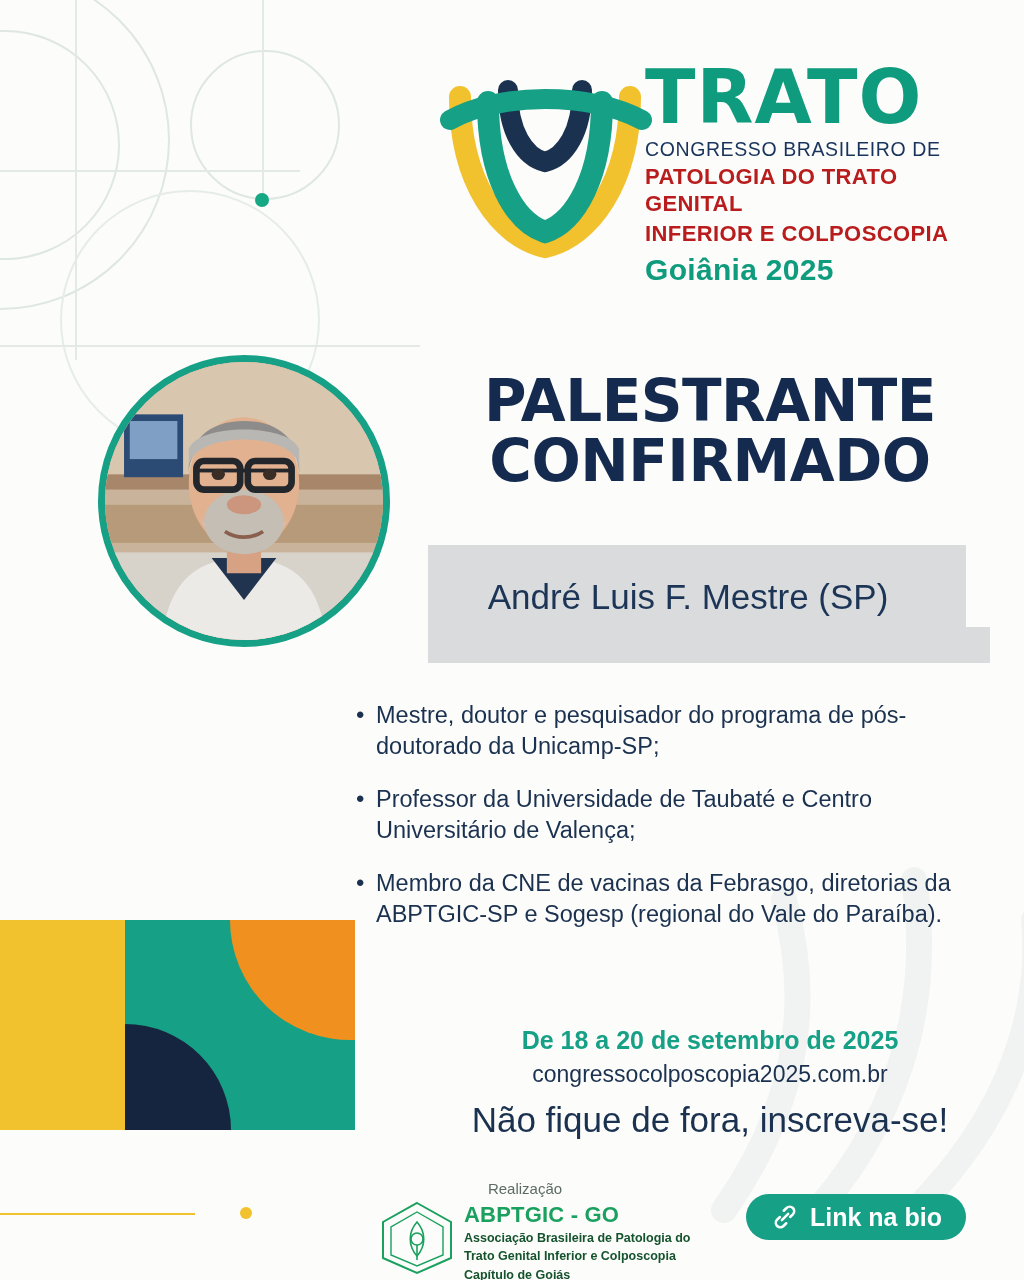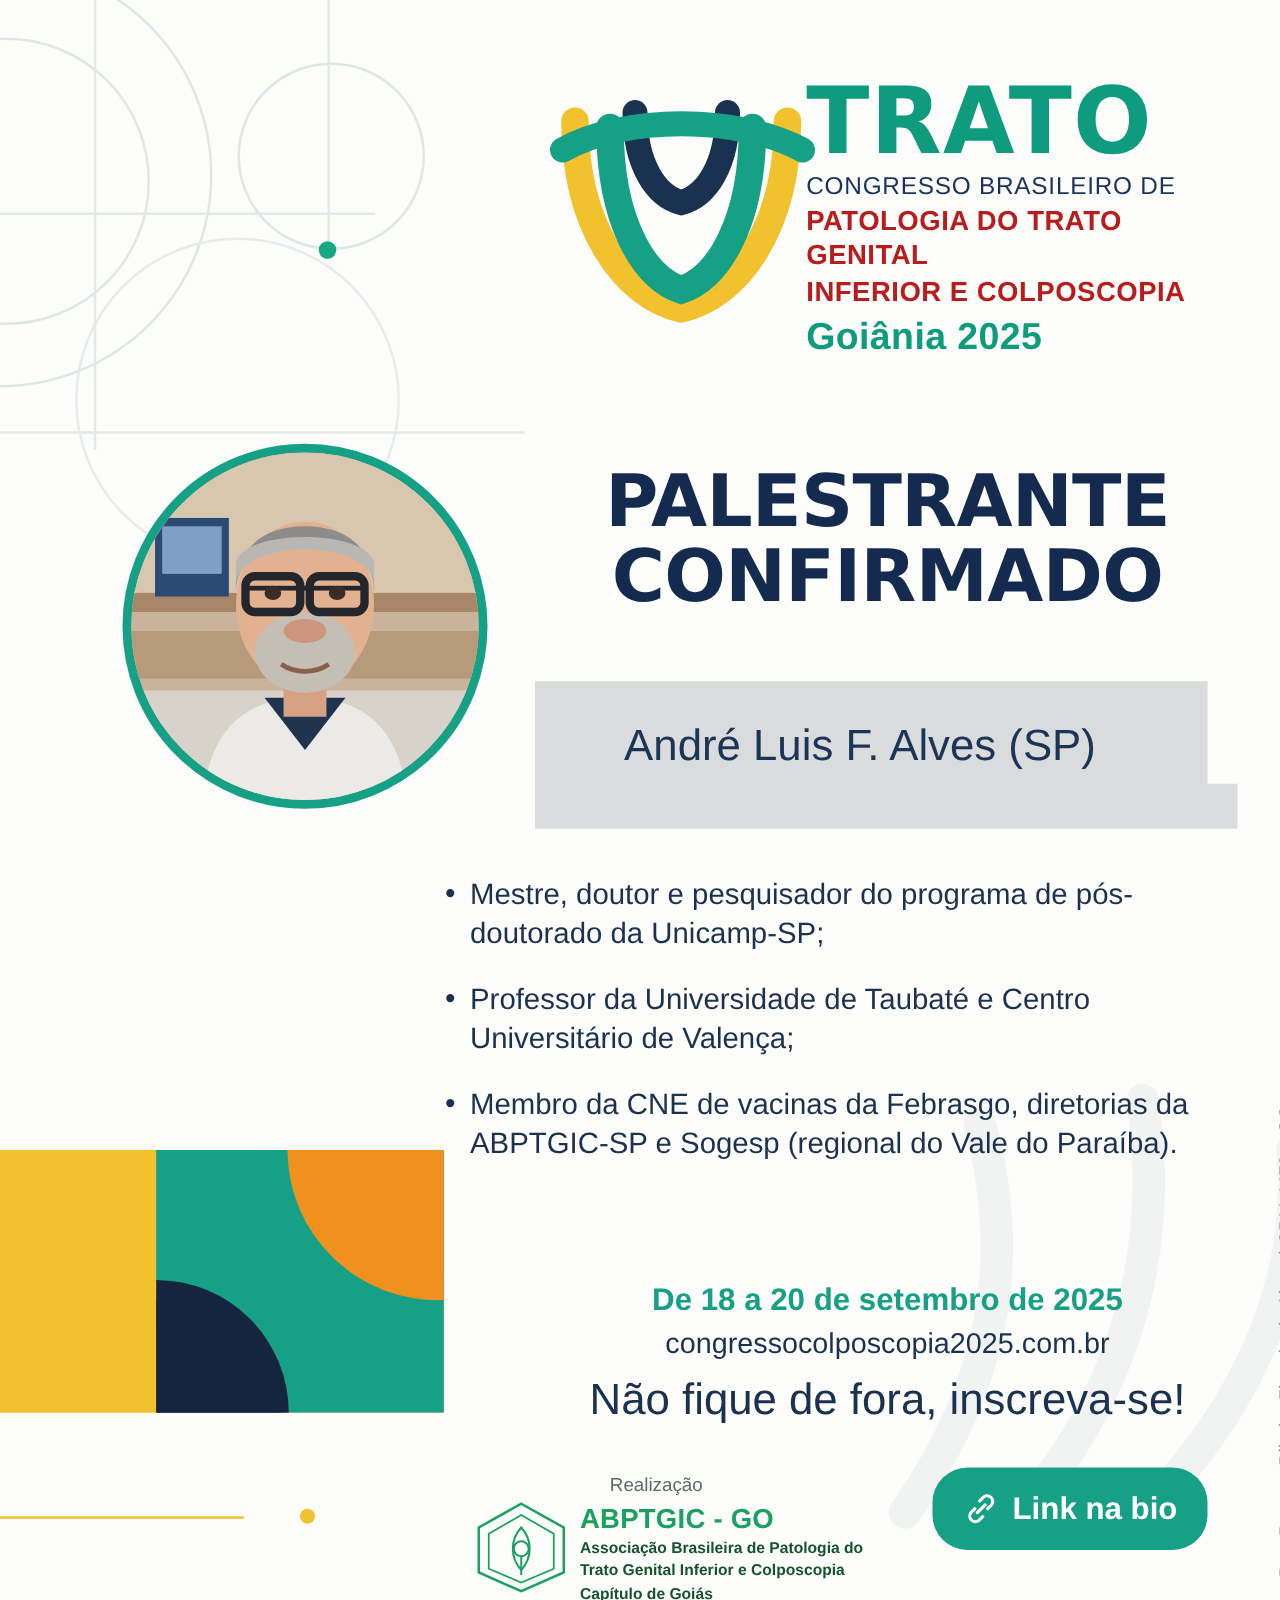--- a/index.html
+++ b/index.html
@@ -173,21 +173,21 @@
   .abptgic-title {
     font-size: 22px; font-weight: 700; color: #1aa05f; letter-spacing: .2px;
   }
   .abptgic-sub {
     font-size: 12.5px; font-weight: 700; color: #14532d; line-height: 1.3; margin-top: 2px;
   }
 
   
   .linkbio {
     position: absolute; right: 58px; bottom: 40px;
-    width: 220px; height: 66px;
+    width: 220px; height: 46px;
     background: #16a085;
     border-radius: 28px;
     display: flex; align-items: center; justify-content: center; gap: 10px;
     color: #ffffff; font-size: 25px; font-weight: 700;
   }
 
   
   .vert {
     position: absolute;
     right: 2px; top: 300px;
@@ -285,21 +285,21 @@
   </div>
 
   <div class="headline">
     <div>PALESTRANTE</div>
     <div>CONFIRMADO</div>
   </div>
 
   <div class="name-bar">
     <div class="notch-a"></div>
     <div class="notch-b"></div>
-    <div class="name-text">André Luis F. Alves (SP)</div>
+    <div class="name-text">André Luis F. Mestre (SP)</div>
   </div>
 
   <div class="bullets">
     <div class="bullet">Mestre, doutor e pesquisador do programa de pós-doutorado da Unicamp-SP;</div>
     <div class="bullet">Professor da Universidade de Taubaté e Centro Universitário de Valença;</div>
     <div class="bullet">Membro da CNE de vacinas da Febrasgo, diretorias da ABPTGIC-SP e Sogesp (regional do Vale do Paraíba).</div>
   </div>
 
   <div class="dates">De 18 a 20 de setembro de 2025</div>
   <div class="site">congressocolposcopia2025.com.br</div>

